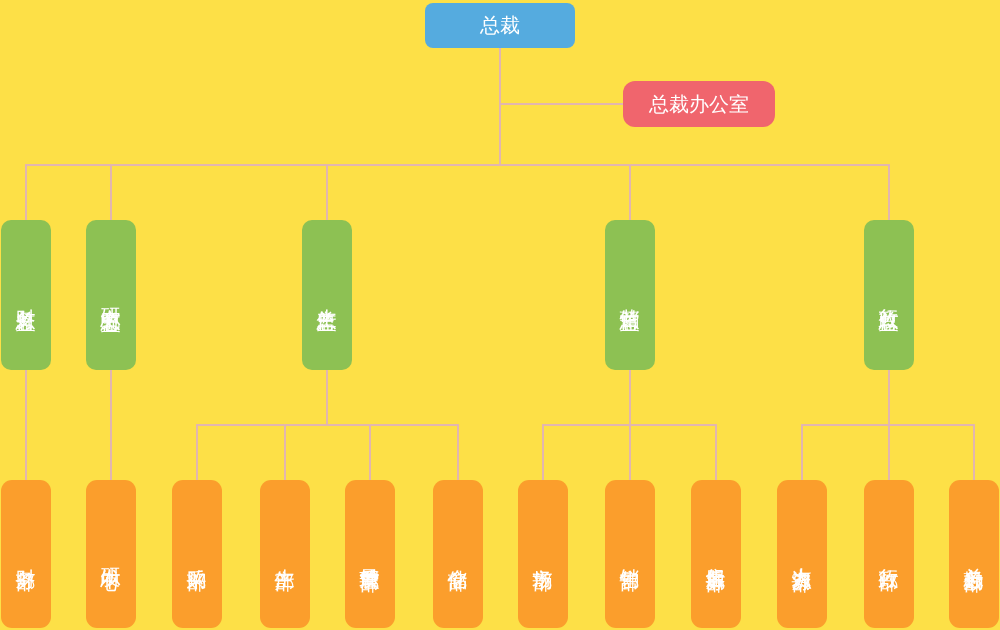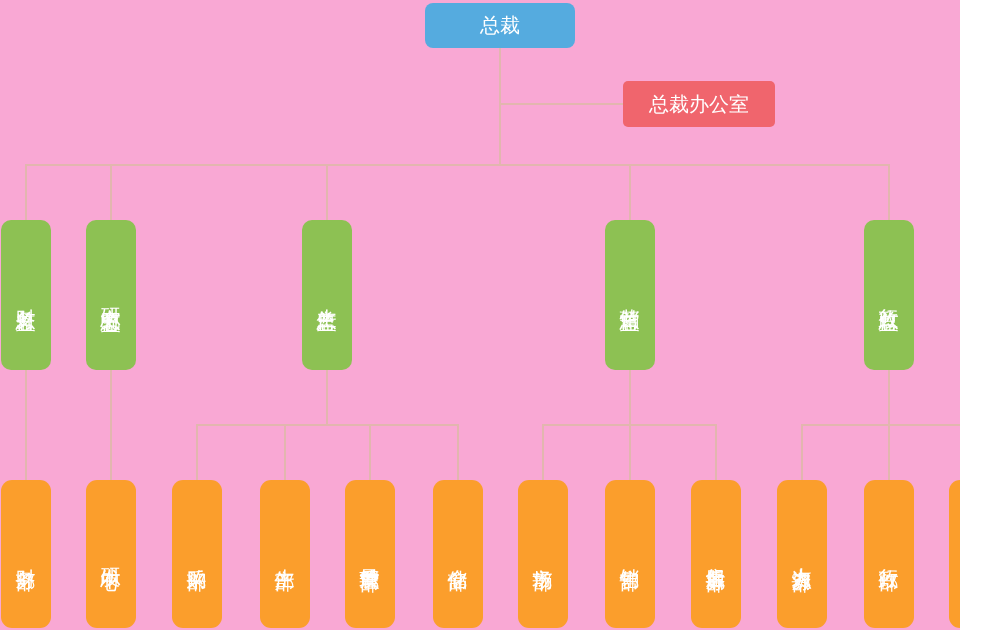--- a/index.html
+++ b/index.html
@@ -2,43 +2,42 @@
 <html><head>
 <meta charset="utf-8">
 <style>
   html, body { margin: 0; padding: 0; }
   body {
     font-family: "DejaVu Sans", sans-serif;
     background: #ffffff;
   }
   .canvas {
     position: relative;
-    width: 912px;
+    width: 1000px;
     height: 630px;
-    background: #f9a8d4;
+    background: #fde047;
     overflow: hidden;
-    padding-left: 48px;
   }
   .node {
     position: absolute;
     display: flex;
     align-items: center;
     justify-content: center;
     color: #ffffff;
     box-sizing: border-box;
   }
   .node .label { display: block; }
   .root-node {
     left: 425px; top: 3px; width: 150px; height: 45px;
     background: #55abdf; border-radius: 8px;
     font-size: 20px;
   }
   .office-node {
     left: 623px; top: 81px; width: 152px; height: 46px;
-    background: #f0656d; border-radius: 5px;
+    background: #f0656d; border-radius: 12px;
     font-size: 20px;
   }
   .director {
     top: 220px; width: 50px; height: 150px;
     background: #8dc153; border-radius: 10px;
     font-size: 20px;
   }
   .dept {
     top: 480px; width: 50px; height: 148px;
     background: #fb9e2c; border-radius: 11px;

